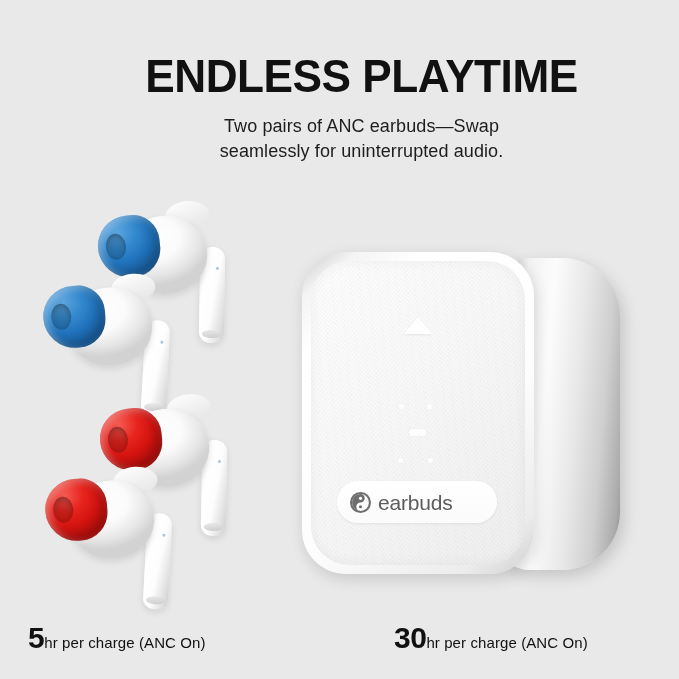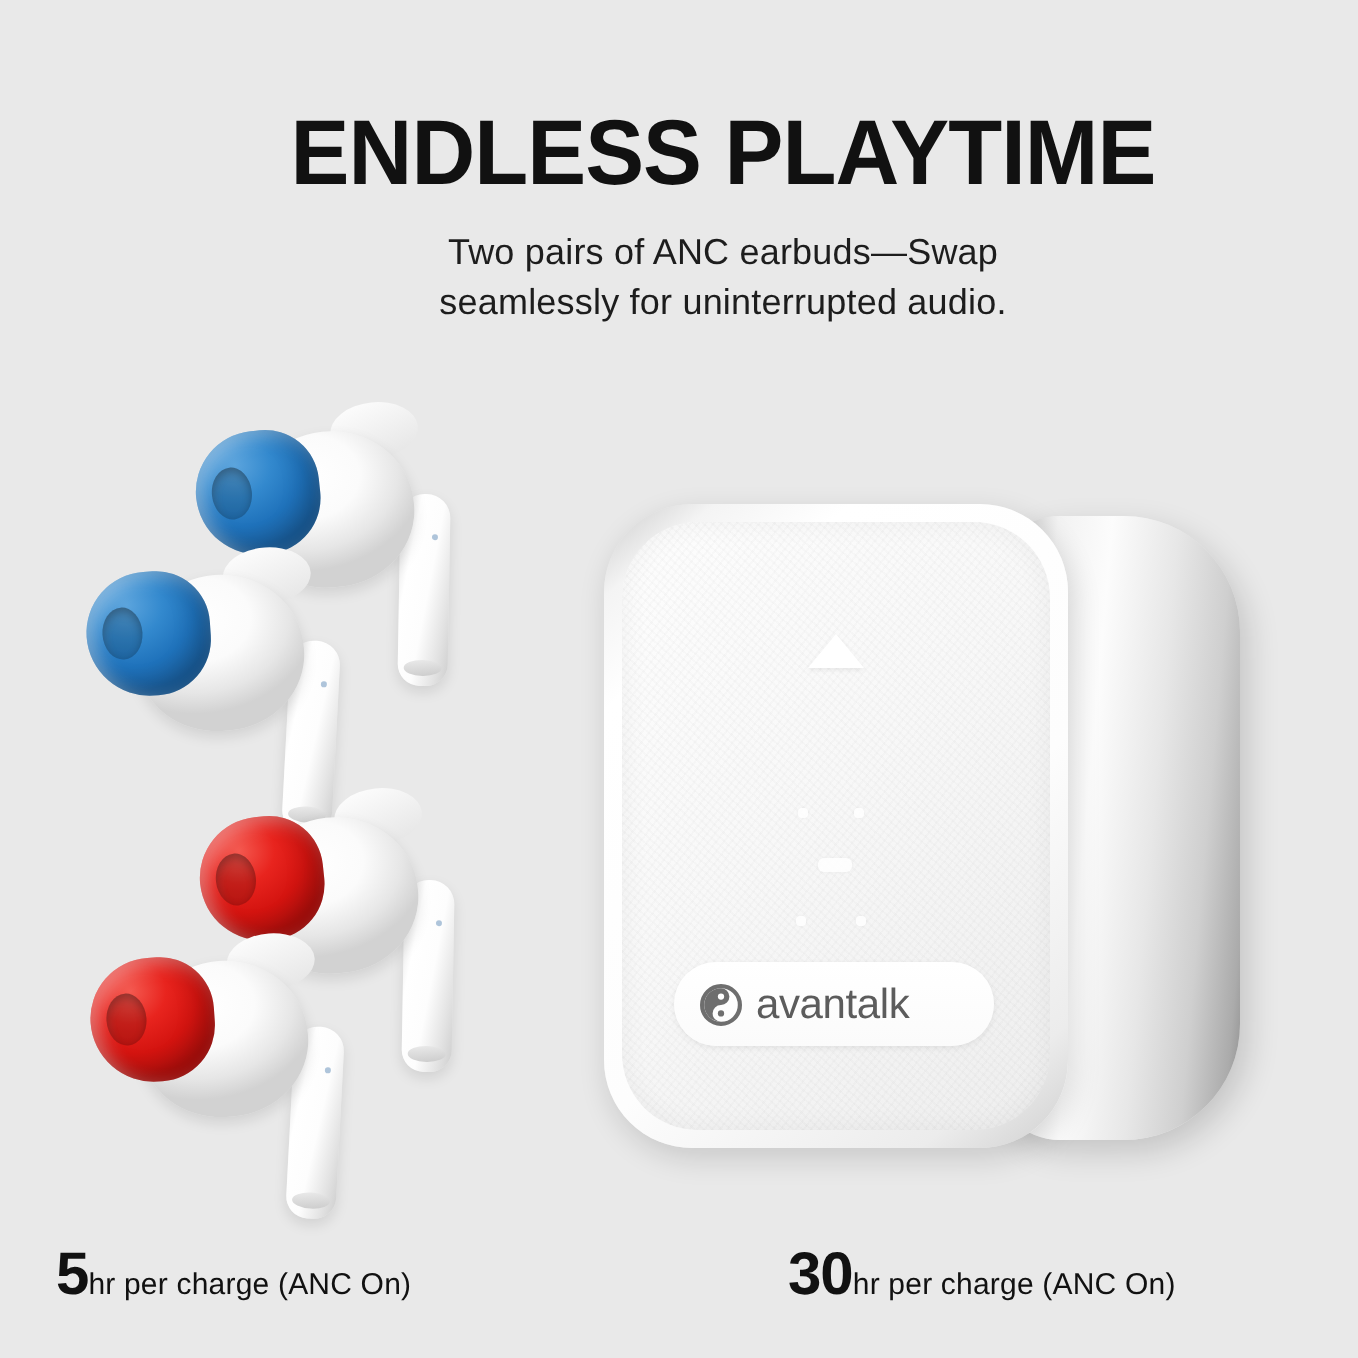--- a/index.html
+++ b/index.html
@@ -402,21 +402,21 @@
           <div class="led led-e"></div>
         </div>
 
         <div class="brand-badge">
           <svg class="brand-mark" viewBox="0 0 40 40">
             <circle cx="20" cy="20" r="18" fill="none" stroke="#6e6e6e" stroke-width="4"></circle>
             <path d="M20 4 a8 8 0 0 1 0 16 a8 8 0 0 0 0 16 a16 16 0 0 1 0 -32 z" fill="#6e6e6e"></path>
             <circle cx="20" cy="12" r="3" fill="#ffffff"></circle>
             <circle cx="20" cy="28" r="3" fill="#6e6e6e"></circle>
           </svg>
-          <span class="brand-name">avantalk</span>
+          <span class="brand-name">earbuds</span>
         </div>
 
       </div>
     </div>
   </div>
 
   <div class="captions">
     <div class="caption" id="caption-left">
       <span class="cap-num">5</span>
       <span class="cap-text">hr per charge (ANC On)</span>

